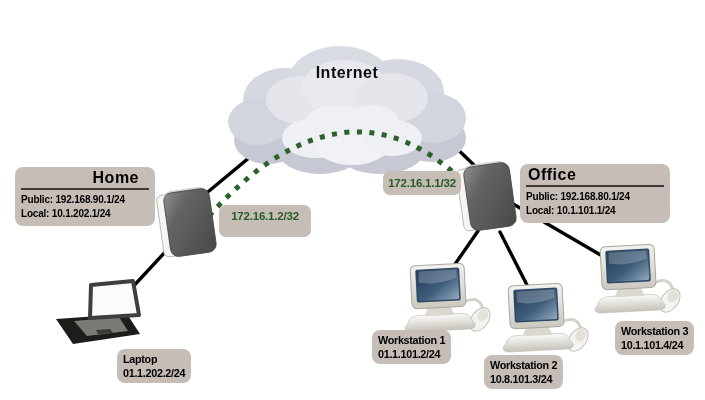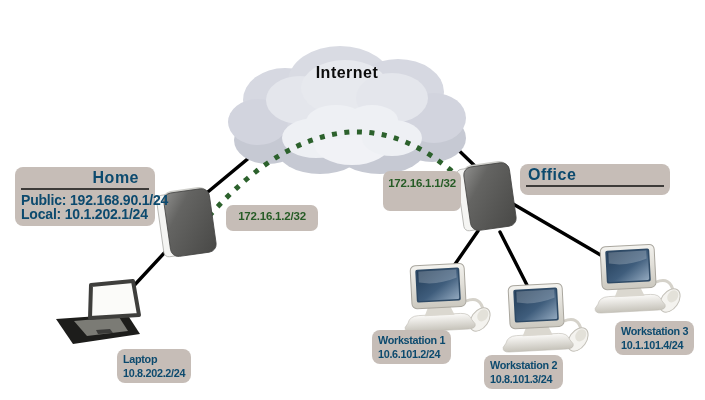--- a/index.html
+++ b/index.html
@@ -4,28 +4,28 @@
 <style>
   html,body{margin:0;padding:0;background:#ffffff;}
   #stage{
     position:relative;width:705px;height:400px;background:#ffffff;overflow:hidden;
     font-family:"Liberation Sans","DejaVu Sans",sans-serif;
   }
   #diagram-svg{position:absolute;left:0;top:0;z-index:1;}
   .overlay{position:absolute;z-index:2;}
   .label-box{
     position:absolute;z-index:2;background:#c6bdb7;border-radius:8px;
-    color:#0c4a6e;font-weight:bold;box-sizing:border-box;
+    color:#000000;font-weight:bold;box-sizing:border-box;
   }
   .site-box{padding:2px 6px 5px 6px;}
   .site-title{font-size:16px;line-height:18px;letter-spacing:0.5px;white-space:nowrap;}
   .site-title.right{text-align:right;padding-right:10px;}
   .site-title.left{text-align:left;padding-left:2px;}
   .site-rule{border:none;border-top:2px solid #3d3b39;margin:1px 0 3px 0;}
-  .site-line{font-size:14px;line-height:14px;letter-spacing:-0.2px;white-space:nowrap;}
+  .site-line{font-size:10px;line-height:14px;letter-spacing:-0.2px;white-space:nowrap;}
   .ip-pill{
     position:absolute;z-index:2;background:#c6bdb7;border-radius:7px;
     color:#265c26;font-weight:bold;font-size:11.5px;text-align:center;
     letter-spacing:-0.2px;white-space:nowrap;
   }
   .dev-label{padding:3px 6px;font-size:10.8px;line-height:14px;letter-spacing:-0.3px;white-space:nowrap;}
   #internet-label{
     left:292px;top:64px;width:110px;text-align:center;
     font-size:16px;font-weight:bold;color:#0c0c0c;letter-spacing:0.5px;
   }
@@ -144,34 +144,36 @@
   <div class="label-box site-box" style="left:15px;top:167px;width:140px;">
     <div class="site-title right">Home</div>
     <hr class="site-rule">
     <div class="site-line">Public: 192.168.90.1/24</div>
     <div class="site-line">Local: 10.1.202.1/24</div>
   </div>
 
   <div class="label-box site-box" style="left:520px;top:164px;width:150px;">
     <div class="site-title left">Office</div>
     <hr class="site-rule">
+    <div class="site-line">Public: 192.168.80.1/24</div>
+    <div class="site-line">Local: 10.1.101.1/24</div>
   </div>
 
-  <div class="ip-pill" style="left:226px;top:205px;width:92px;height:26px;line-height:22px;">172.16.1.2/32</div>
+  <div class="ip-pill" style="left:219px;top:205px;width:92px;height:32px;line-height:22px;">172.16.1.2/32</div>
 
-  <div class="ip-pill" style="left:383px;top:171px;width:78px;height:40px;line-height:24px;">172.16.1.1/32</div>
+  <div class="ip-pill" style="left:383px;top:171px;width:78px;height:24px;line-height:24px;">172.16.1.1/32</div>
 
   <div class="label-box dev-label" style="left:117px;top:349px;">
     <div>Laptop</div>
-    <div>10.8.202.2/24</div>
+    <div>01.1.202.2/24</div>
   </div>
 
   <div class="label-box dev-label" style="left:372px;top:330px;">
     <div>Workstation 1</div>
-    <div>10.6.101.2/24</div>
+    <div>01.1.101.2/24</div>
   </div>
 
   <div class="label-box dev-label" style="left:484px;top:355px;">
     <div>Workstation 2</div>
     <div>10.8.101.3/24</div>
   </div>
 
   <div class="label-box dev-label" style="left:615px;top:321px;">
     <div>Workstation 3</div>
     <div>10.1.101.4/24</div>

